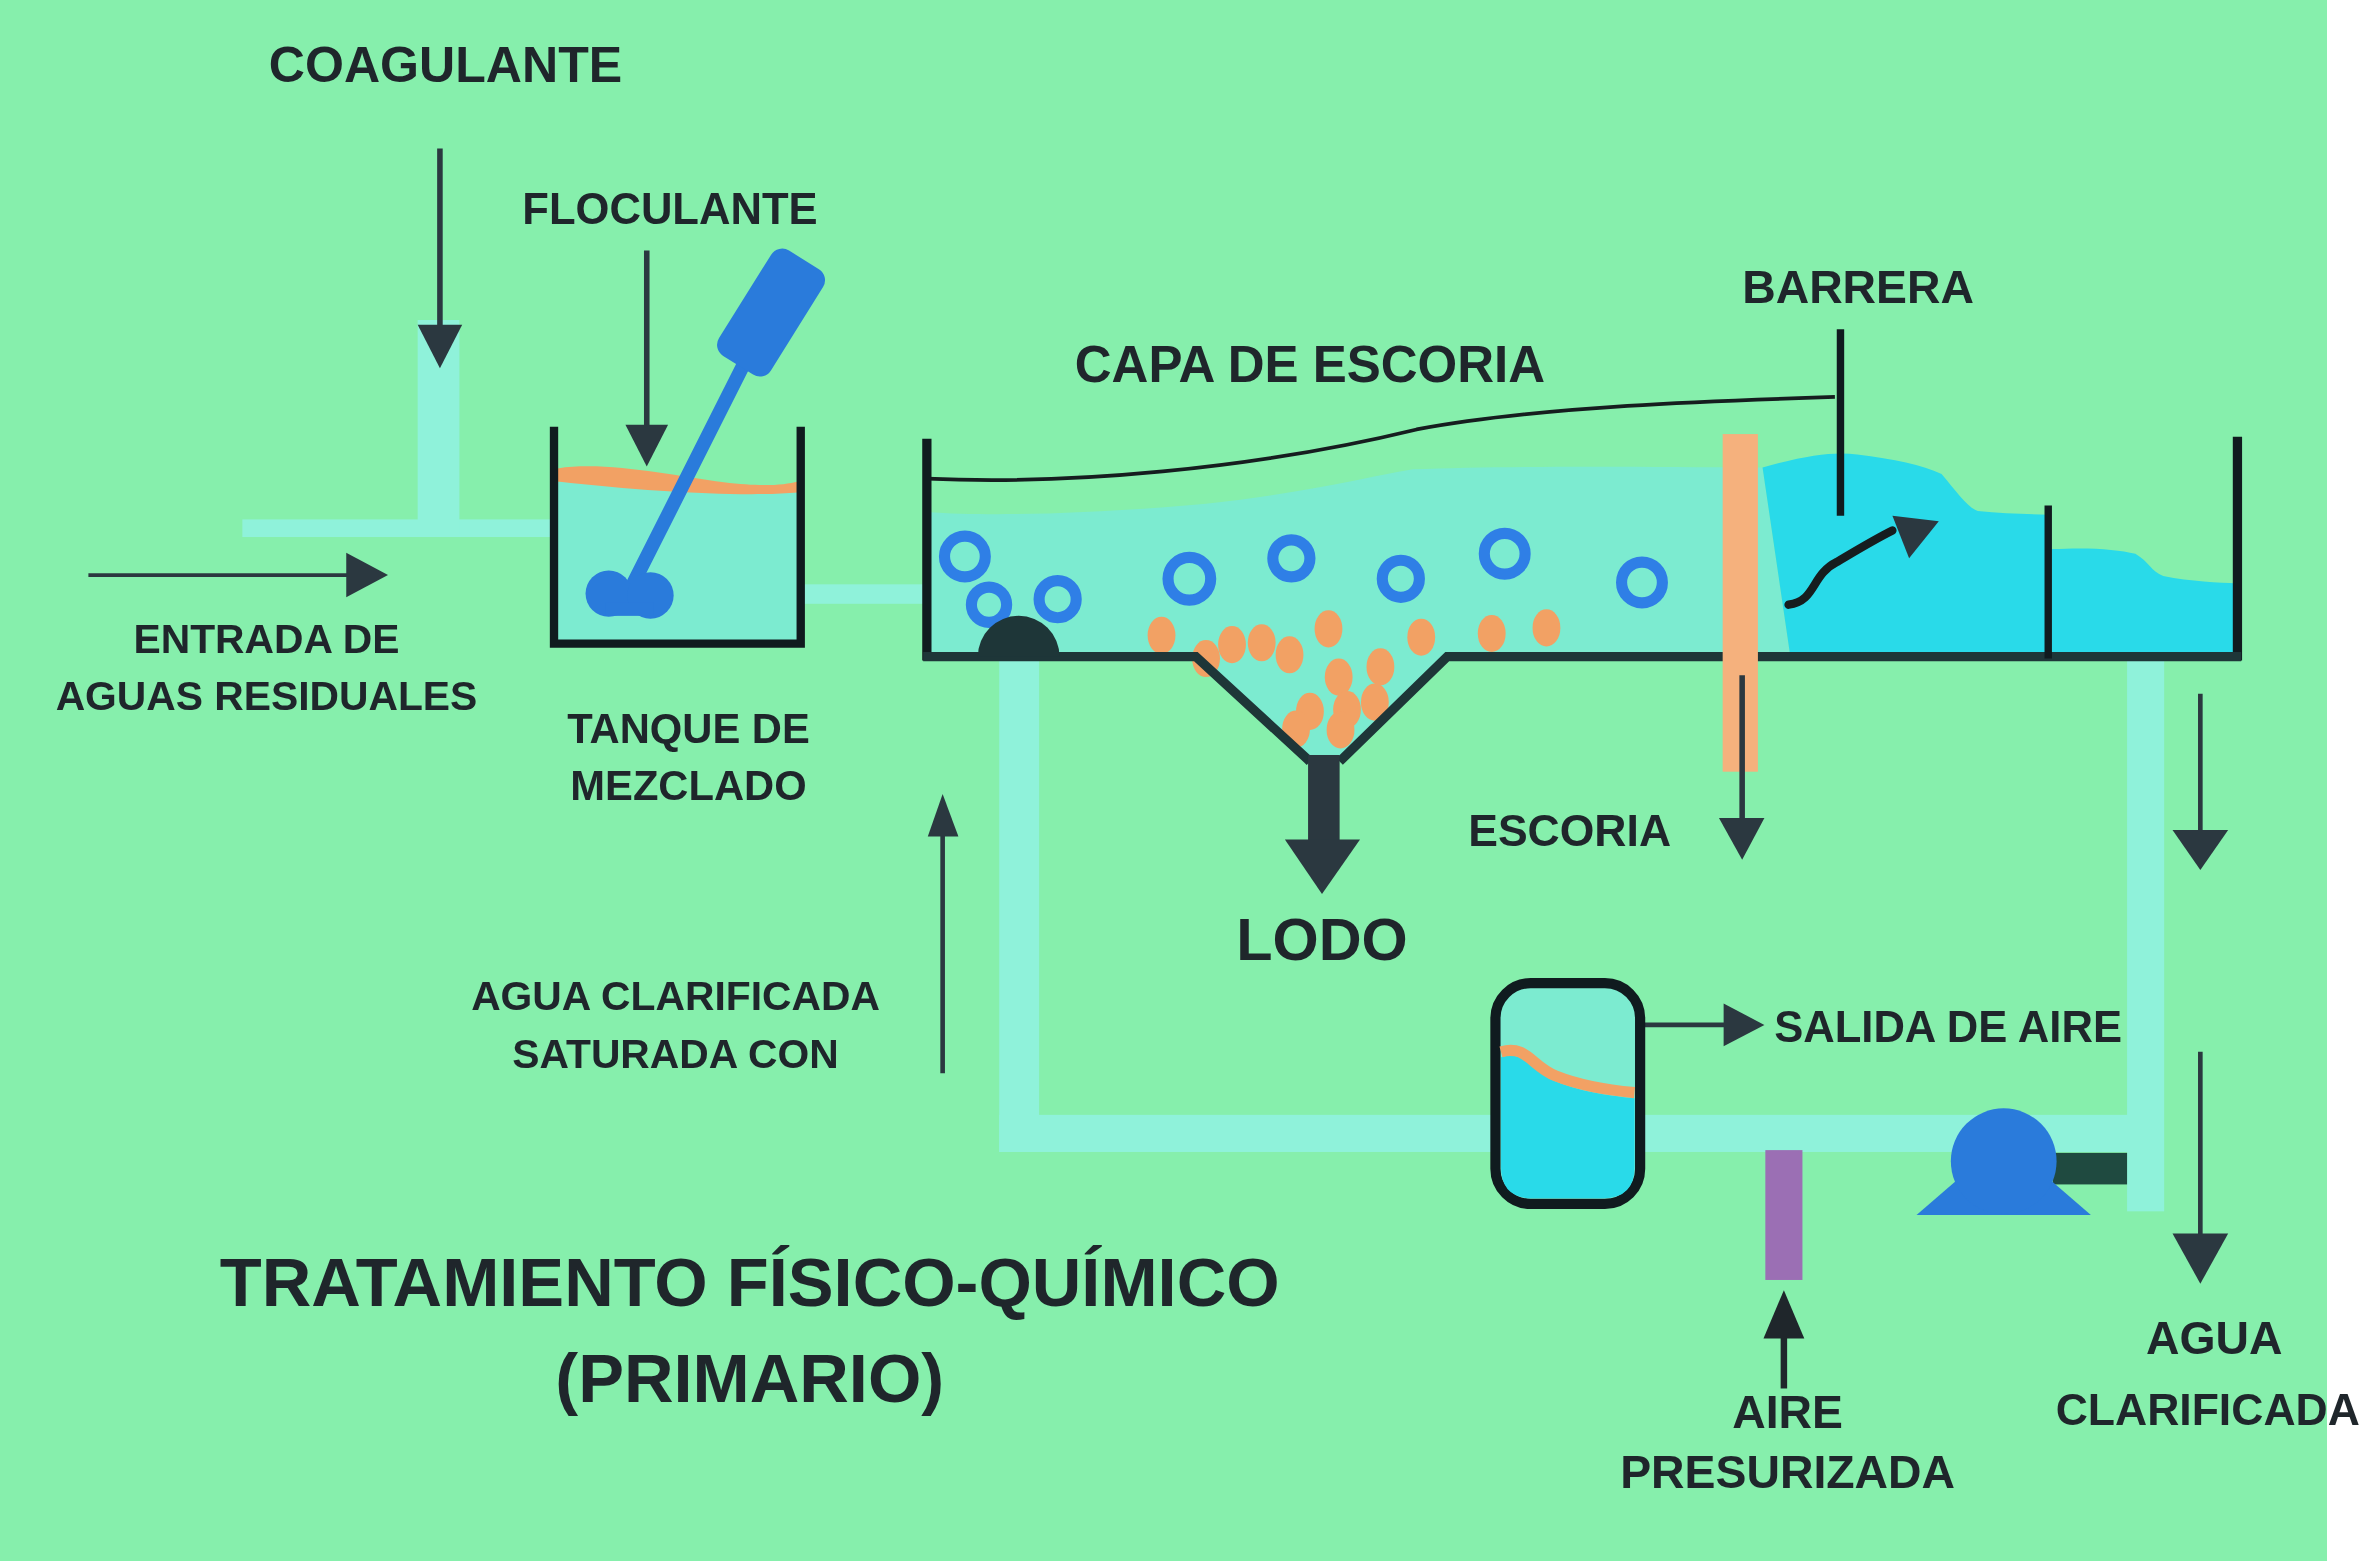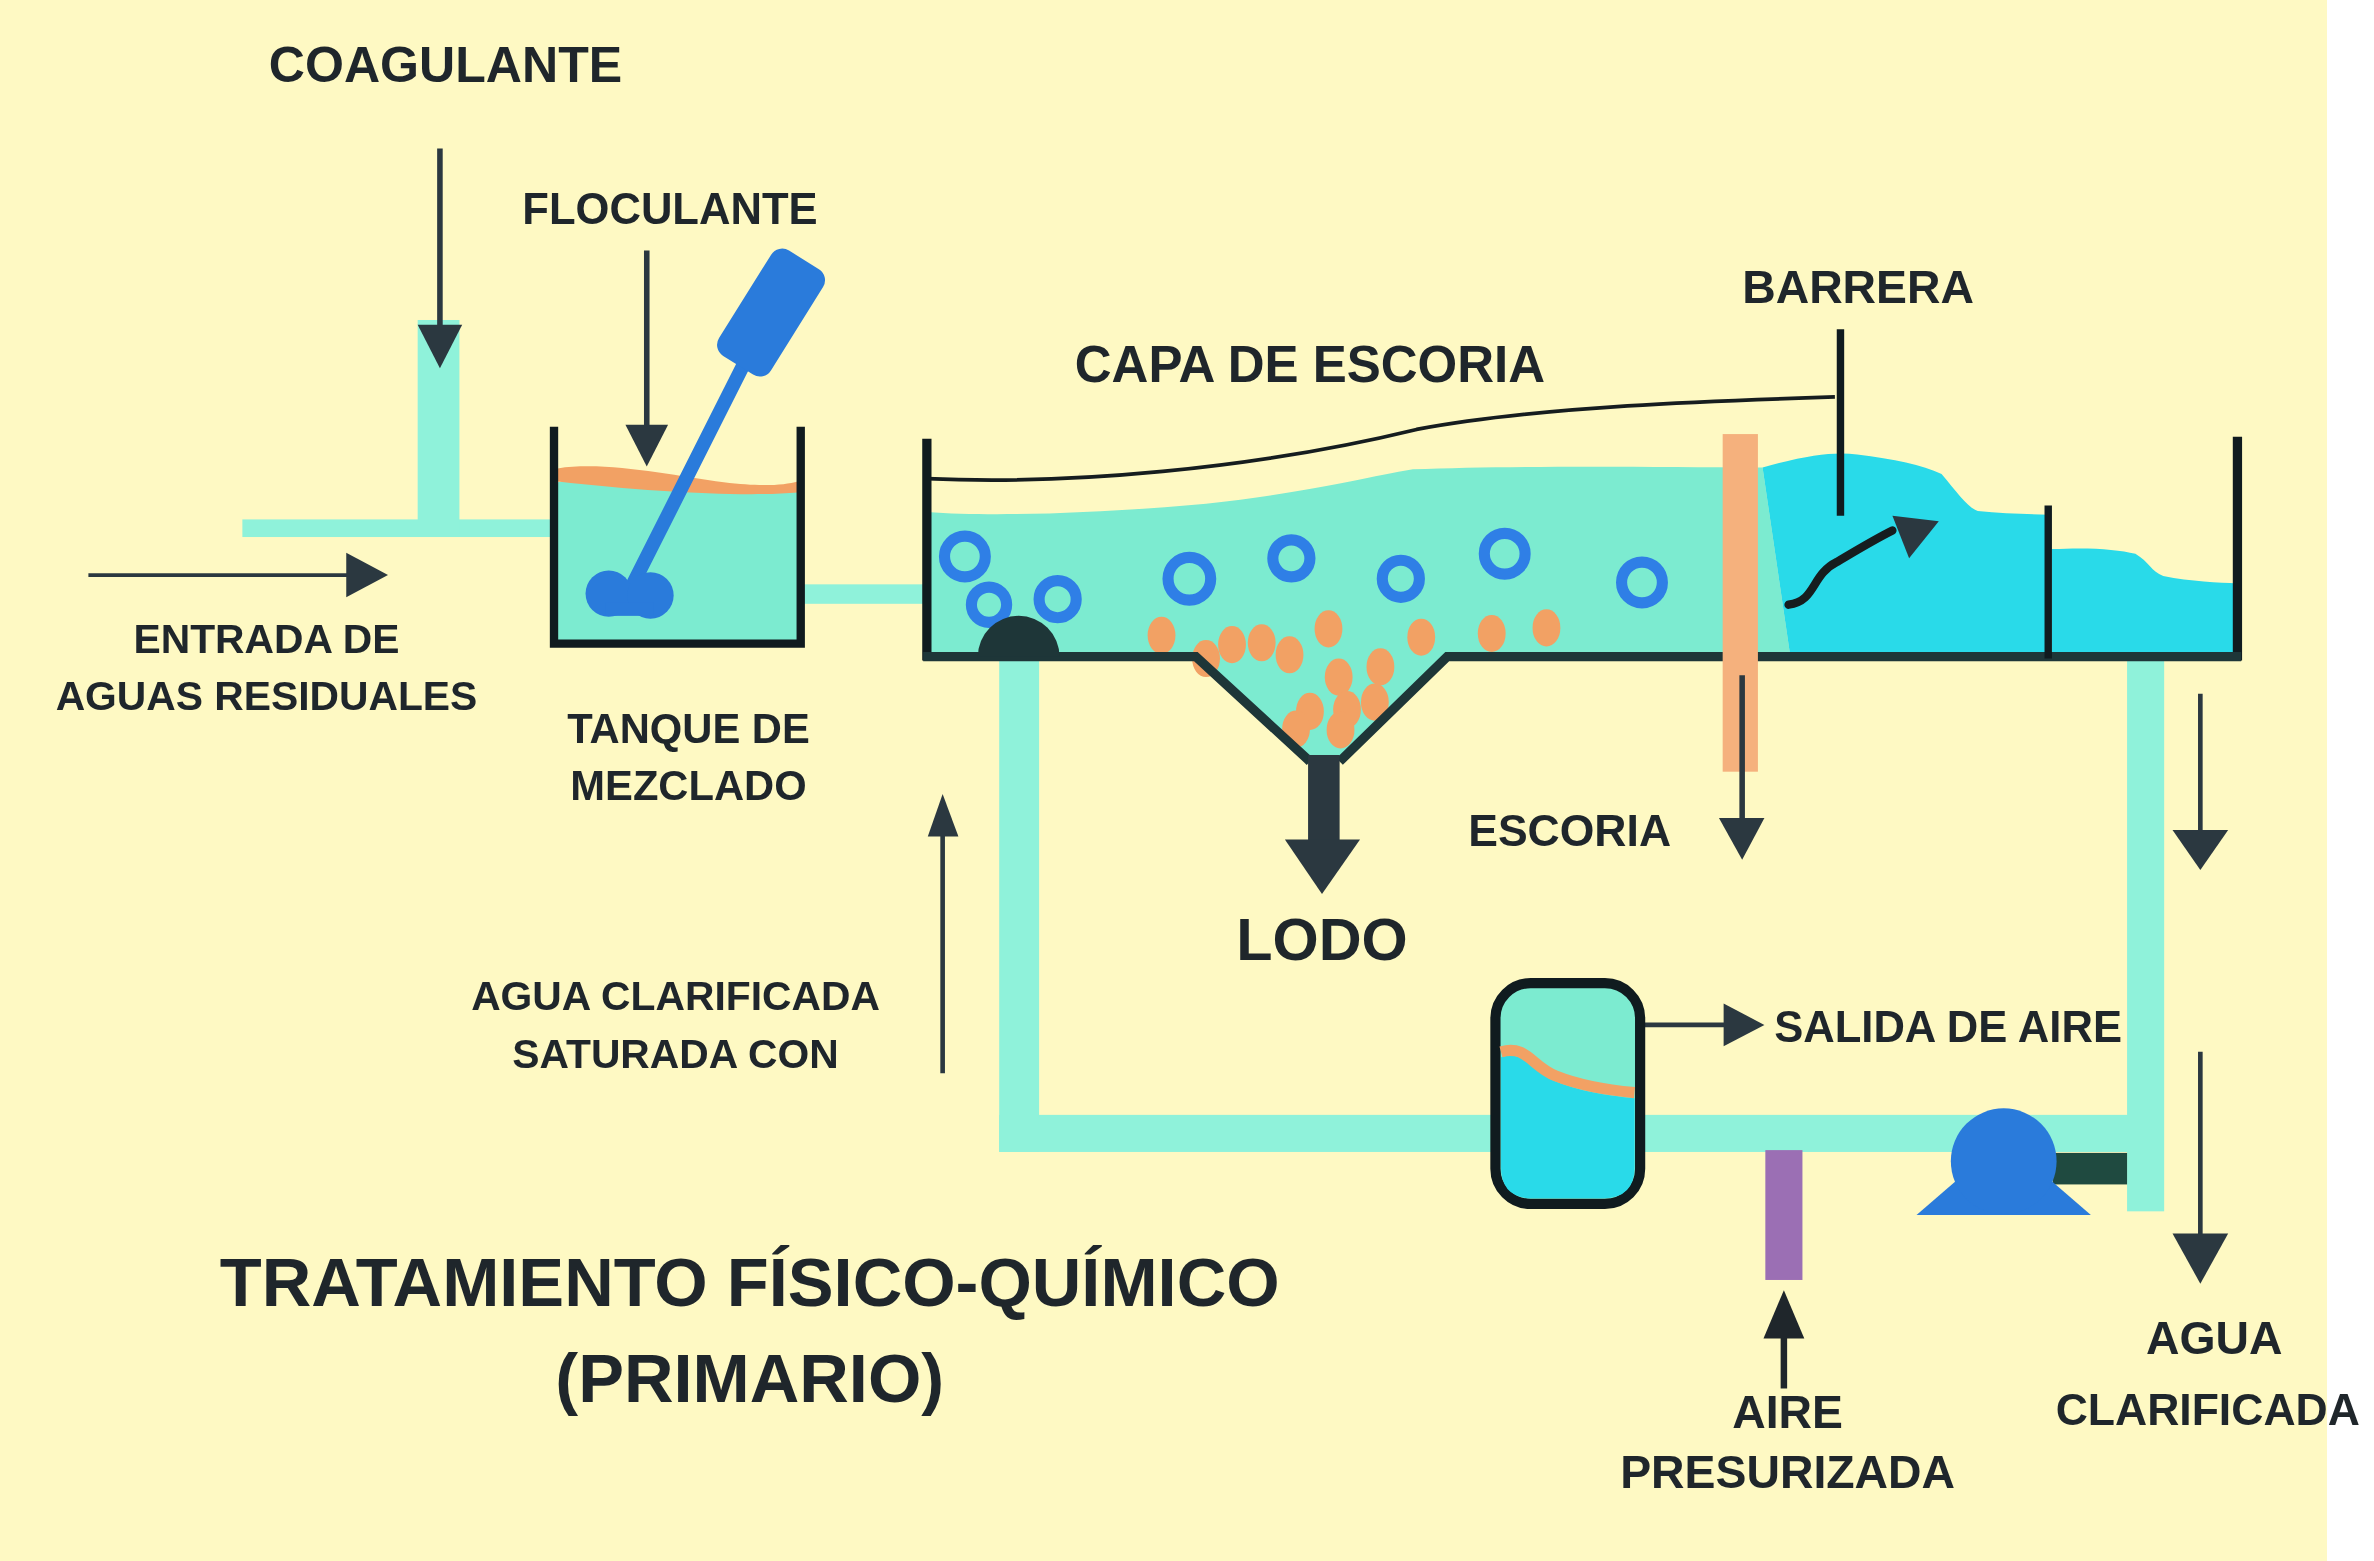--- a/index.html
+++ b/index.html
@@ -1,16 +1,16 @@
 <!DOCTYPE html>
 <html style="font-size:15px"><head>
 <meta charset="utf-8">
 <style>
   html,body{margin:0;padding:0;background:#ffffff;}
-  .stage{width:2327px;height:1561px;position:relative;background:#fef9c3;font-family:"Liberation Sans",sans-serif;}
+  .stage{width:2327px;height:1561px;position:relative;background:#86efac;font-family:"Liberation Sans",sans-serif;}
   svg{position:absolute;left:0;top:0;}
   text{font-family:"Liberation Sans","DejaVu Sans",sans-serif;font-weight:bold;}
 </style>
 </head>
 <body>
 
 <div class="stage">
 <svg width="2375" height="1561" viewBox="0 0 2560 1683">
 
   <g>

